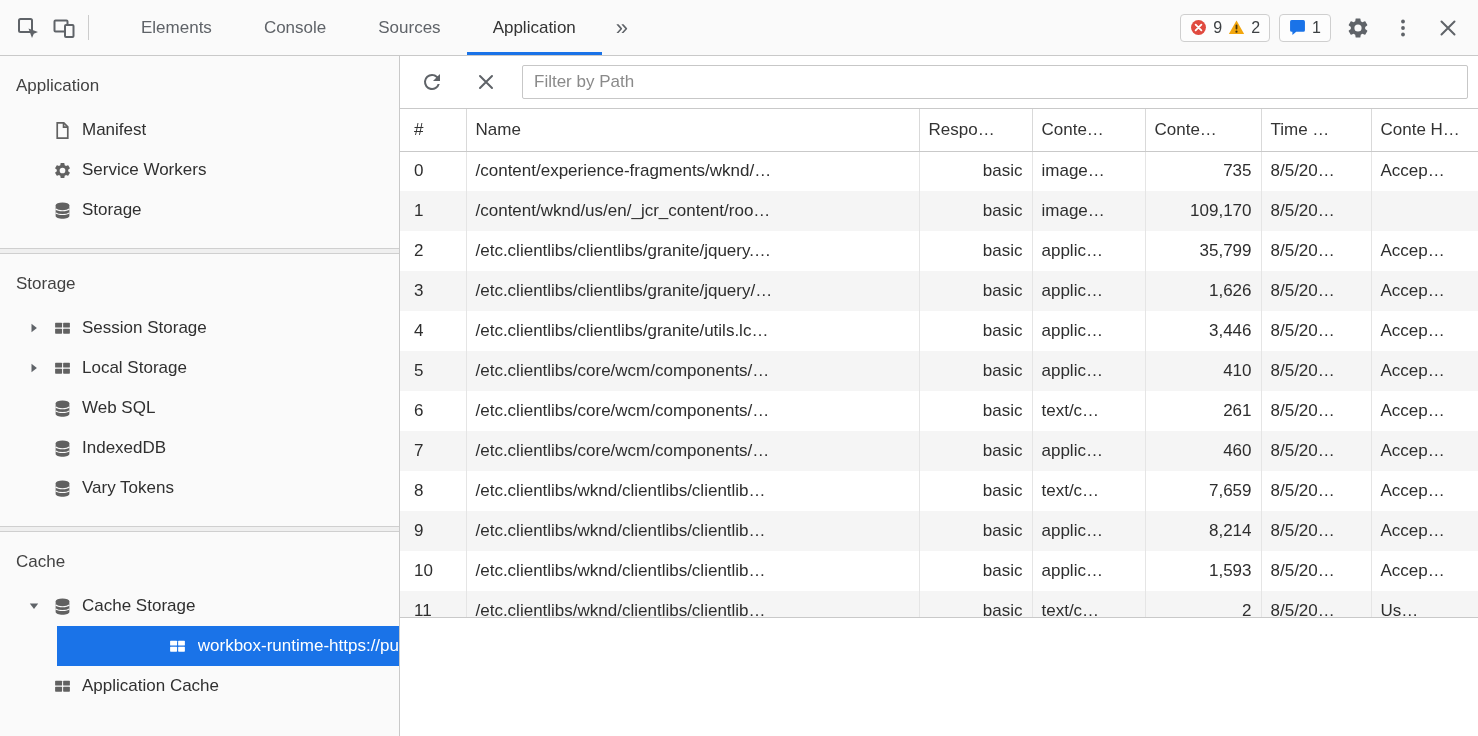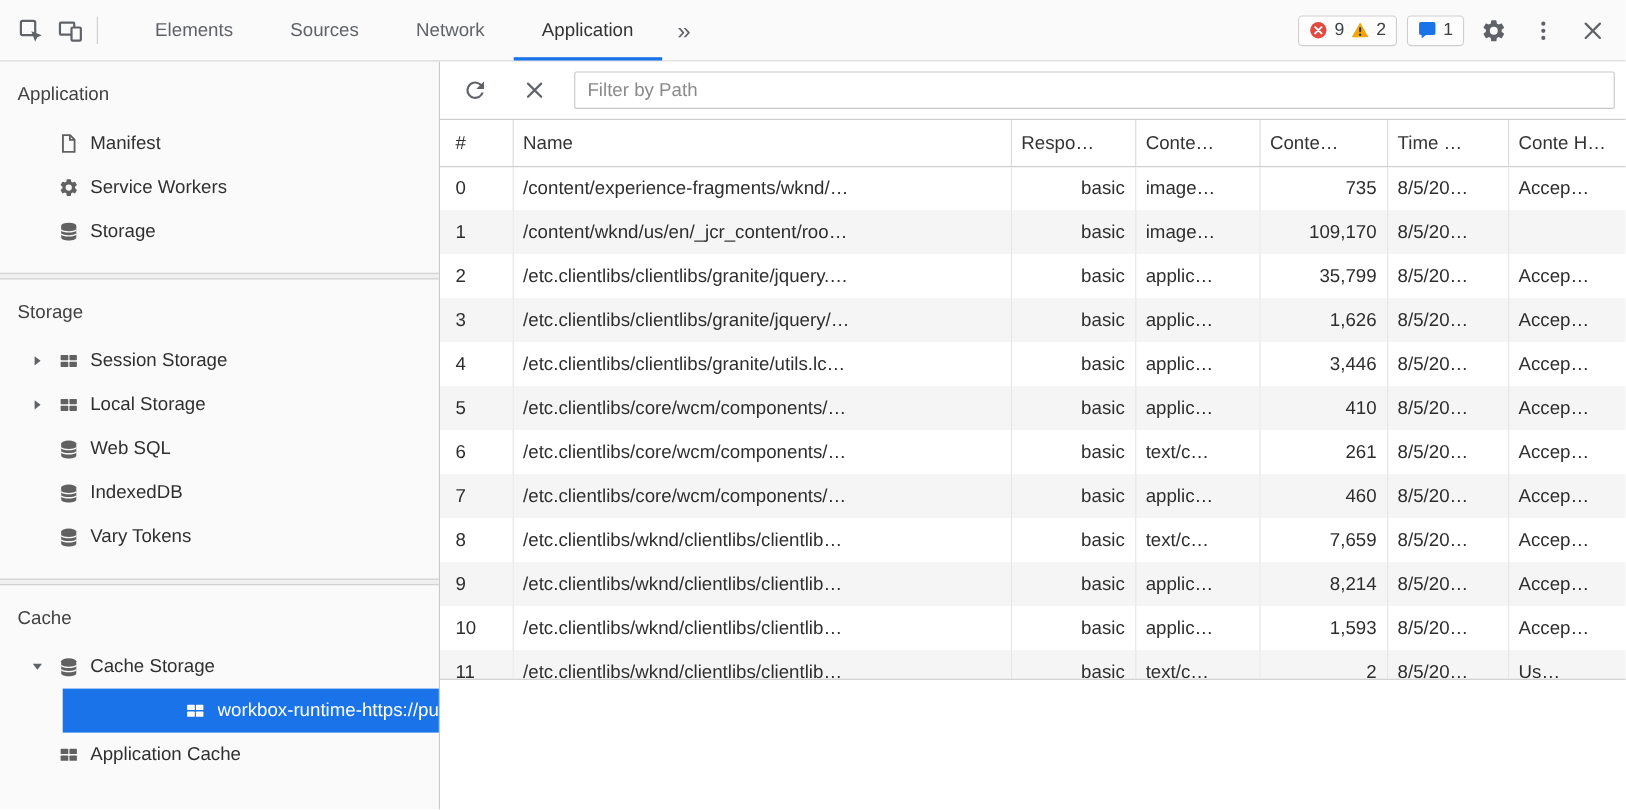--- a/index.html
+++ b/index.html
@@ -108,22 +108,22 @@
       <span class="svgicon">
           <svg viewBox="0 0 24 24">
             <rect x="2.5" y="4.5" width="13" height="11" rx="1" fill="none" stroke="currentColor" stroke-width="2"></rect>
             <rect x="13" y="9" width="8.5" height="12" rx="1" fill="#fafafa" stroke="currentColor" stroke-width="2"></rect>
           </svg>
         </span>
     </div>
     <div class="vsep"></div>
     <div class="tab-strip">
         <div class="tab">Elements</div>
+        <div class="tab">Console</div>
         <div class="tab">Sources</div>
-        <div class="tab">Network</div>
         <div class="tab active">Application</div>
       </div>
     <div class="more-tabs">»</div>
 
     <div class="topbar-right">
       <div class="badge-box">
         <span class="svgicon">
             <svg viewBox="0 0 16 16">
               <circle cx="8" cy="8" r="7" fill="#e04a3f"></circle>
               <path d="M5.3 5.3l5.4 5.4M10.7 5.3l-5.4 5.4" stroke="#fff" stroke-width="1.7" stroke-linecap="round"></path>

